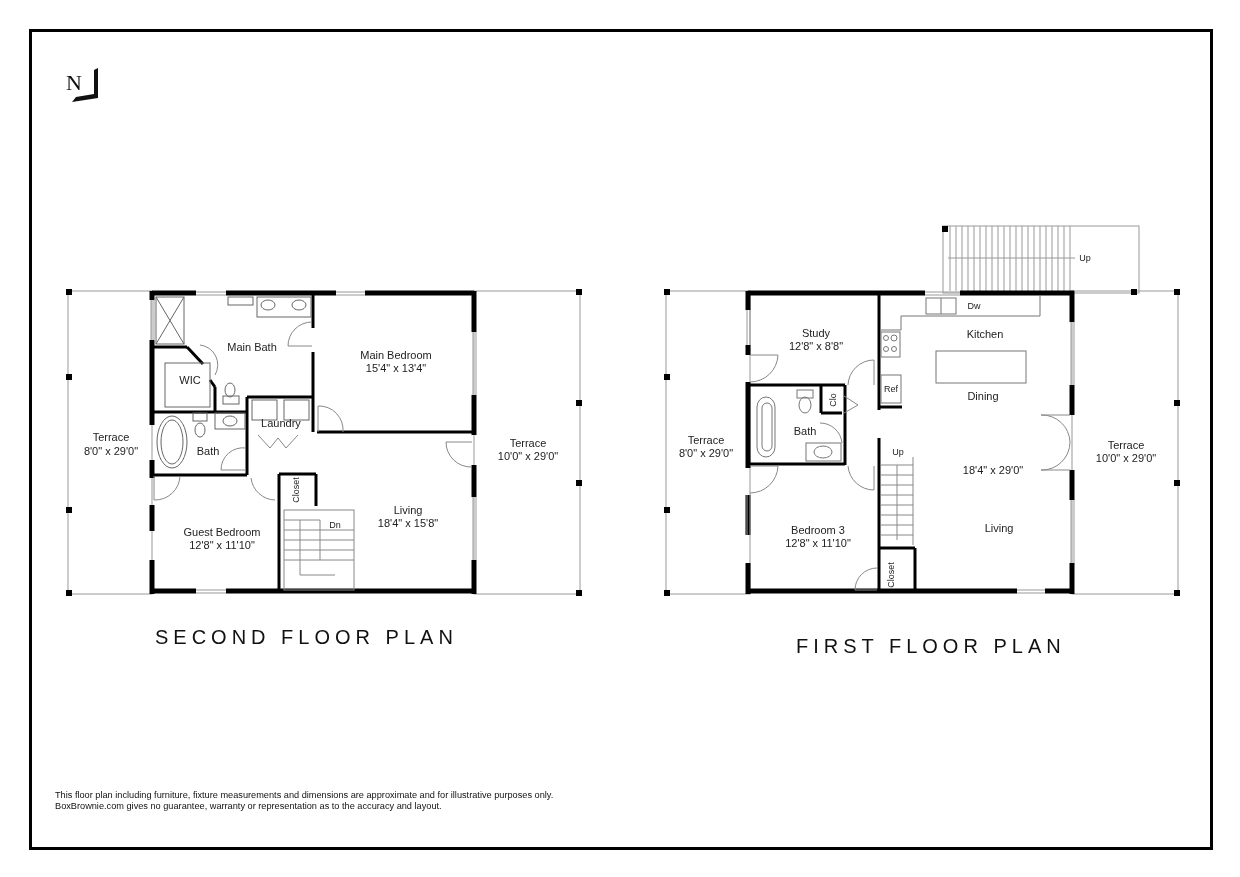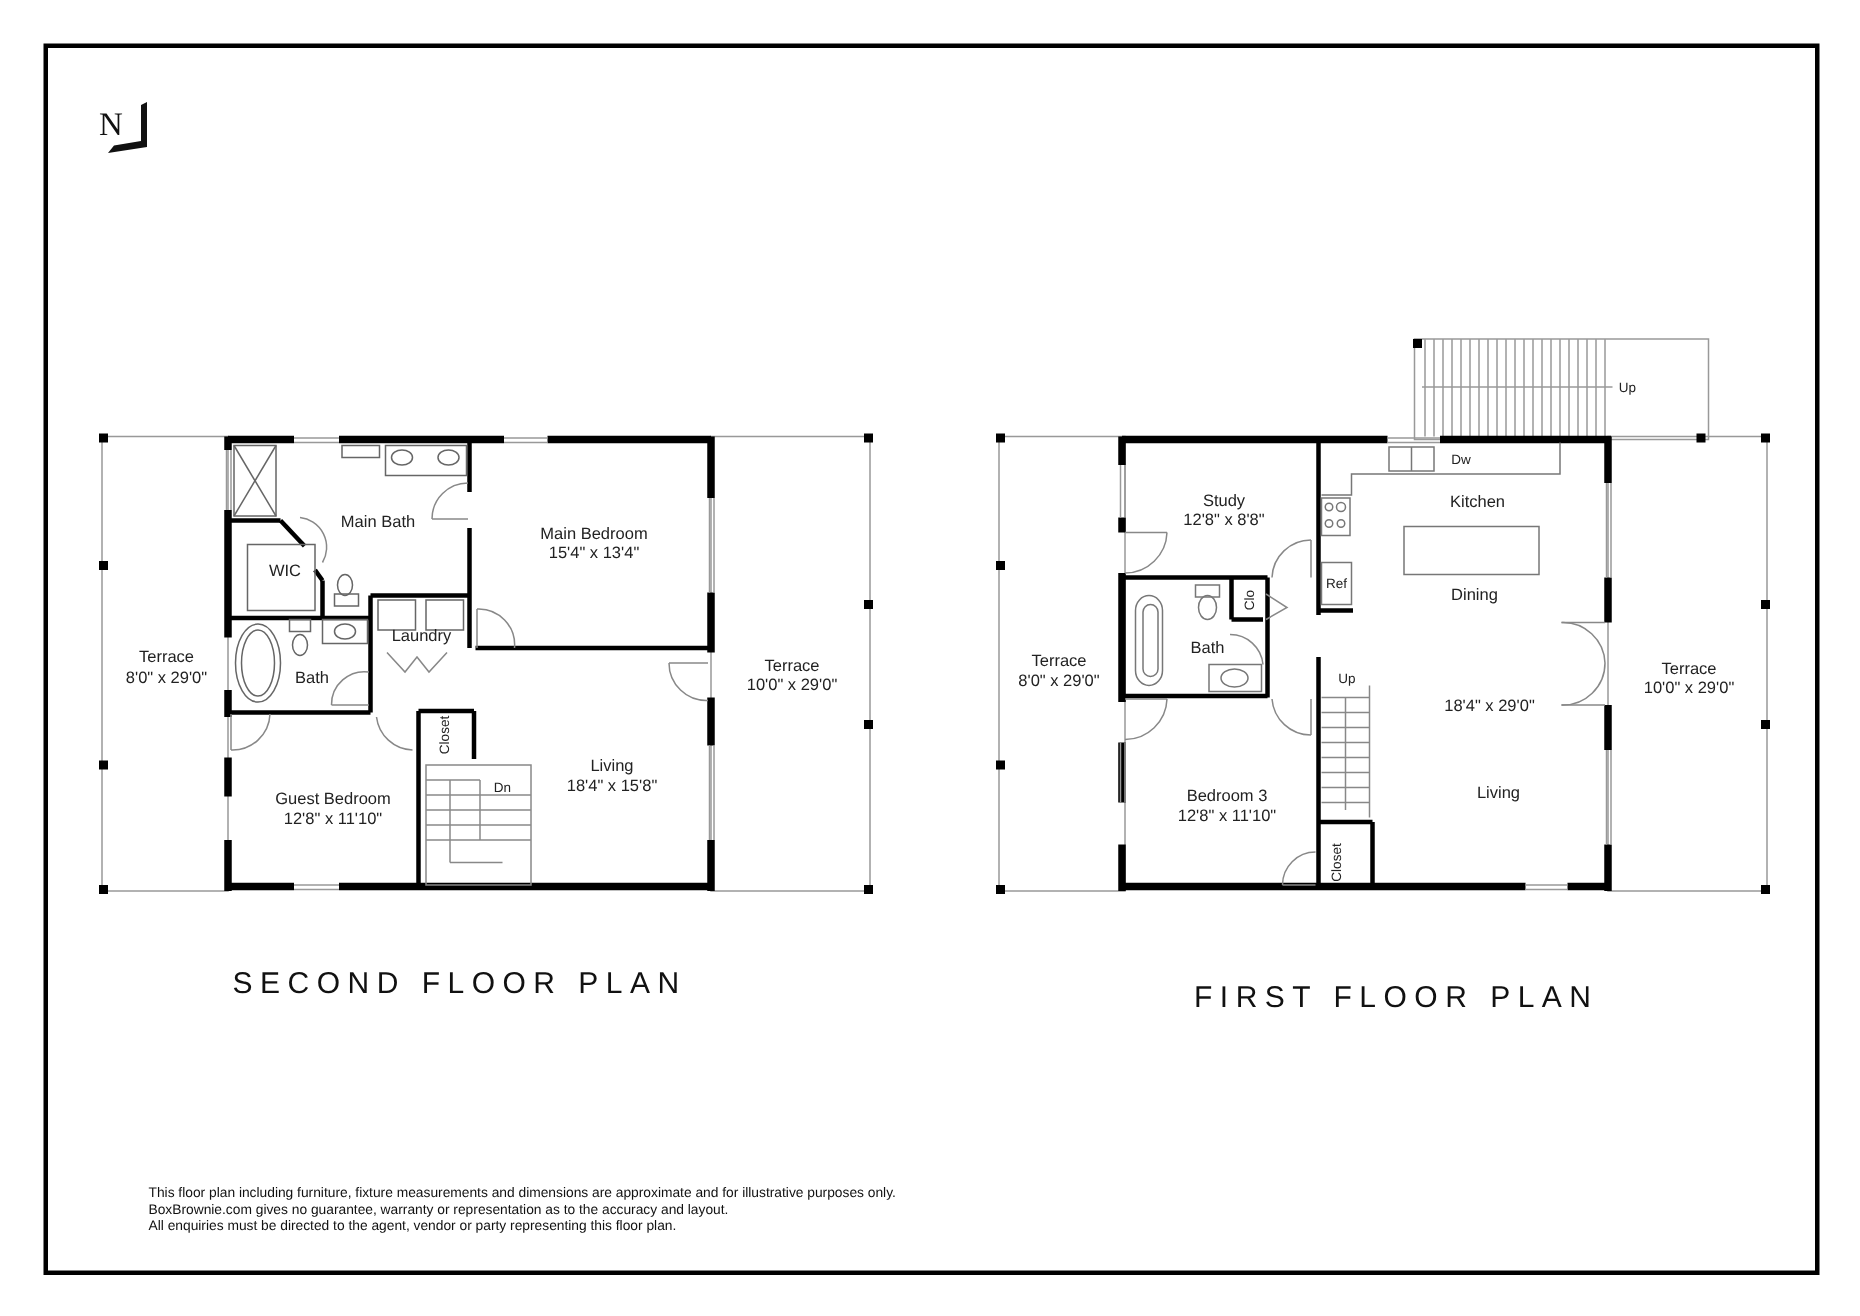--- a/index.html
+++ b/index.html
@@ -1,22 +1,22 @@
 <!DOCTYPE html>
 <html><head>
 <meta charset="utf-8">
 <style>
   html, body { margin:0; padding:0; background:#ffffff; }
   body { width:1240px; height:877px; position:relative; overflow:hidden; font-family:"Liberation Sans", sans-serif; }
   .frame { position:absolute; left:29px; top:29px; width:1178px; height:815px; border:3px solid #000; box-sizing:content-box; }
   svg.plan { position:absolute; left:0; top:0; width:1240px; height:877px; }
   .room-label { font-family:"Liberation Sans", sans-serif; font-size:11px; fill:#222; text-anchor:middle; }
   .small-label { font-family:"Liberation Sans", sans-serif; font-size:9px; fill:#222; text-anchor:middle; }
-  .plan-title { position:absolute; font-family:"Liberation Sans", sans-serif; font-size:20px; letter-spacing:5px; color:#111; white-space:nowrap;margin-top:19px; }
-  .disclaimer { position:absolute; left:55px; top:790px; font-family:"Liberation Sans", sans-serif; font-size:9.2px; line-height:11px; color:#111;margin-left:44px; }
+  .plan-title { position:absolute; font-family:"Liberation Sans", sans-serif; font-size:20px; letter-spacing:5px; color:#111; white-space:nowrap; }
+  .disclaimer { position:absolute; left:55px; top:790px; font-family:"Liberation Sans", sans-serif; font-size:9.2px; line-height:11px; color:#111; }
   .disclaimer div { white-space:nowrap; }
   .north { position:absolute; left:64px; top:66px; width:40px; height:40px; }
 </style>
 </head>
 <body>
 
 <div class="frame"></div>
 
 <div class="north">
   <svg width="40" height="40" viewBox="0 0 40 40">
@@ -322,14 +322,13 @@
     </g>
   </g>
 </svg>
 
 <div class="plan-title" style="left:155px; top:626px;">SECOND FLOOR PLAN</div>
 <div class="plan-title" style="left:796px; top:635px;">FIRST FLOOR PLAN</div>
 
 <div class="disclaimer">
   <div>This floor plan including furniture, fixture measurements and dimensions are approximate and for illustrative purposes only.</div>
   <div>BoxBrownie.com gives no guarantee, warranty or representation as to the accuracy and layout.</div>
-  <div>All enquiries must be directed to the agent, vendor or party representing this floor plan.</div>
 </div>
 
 </body></html>

